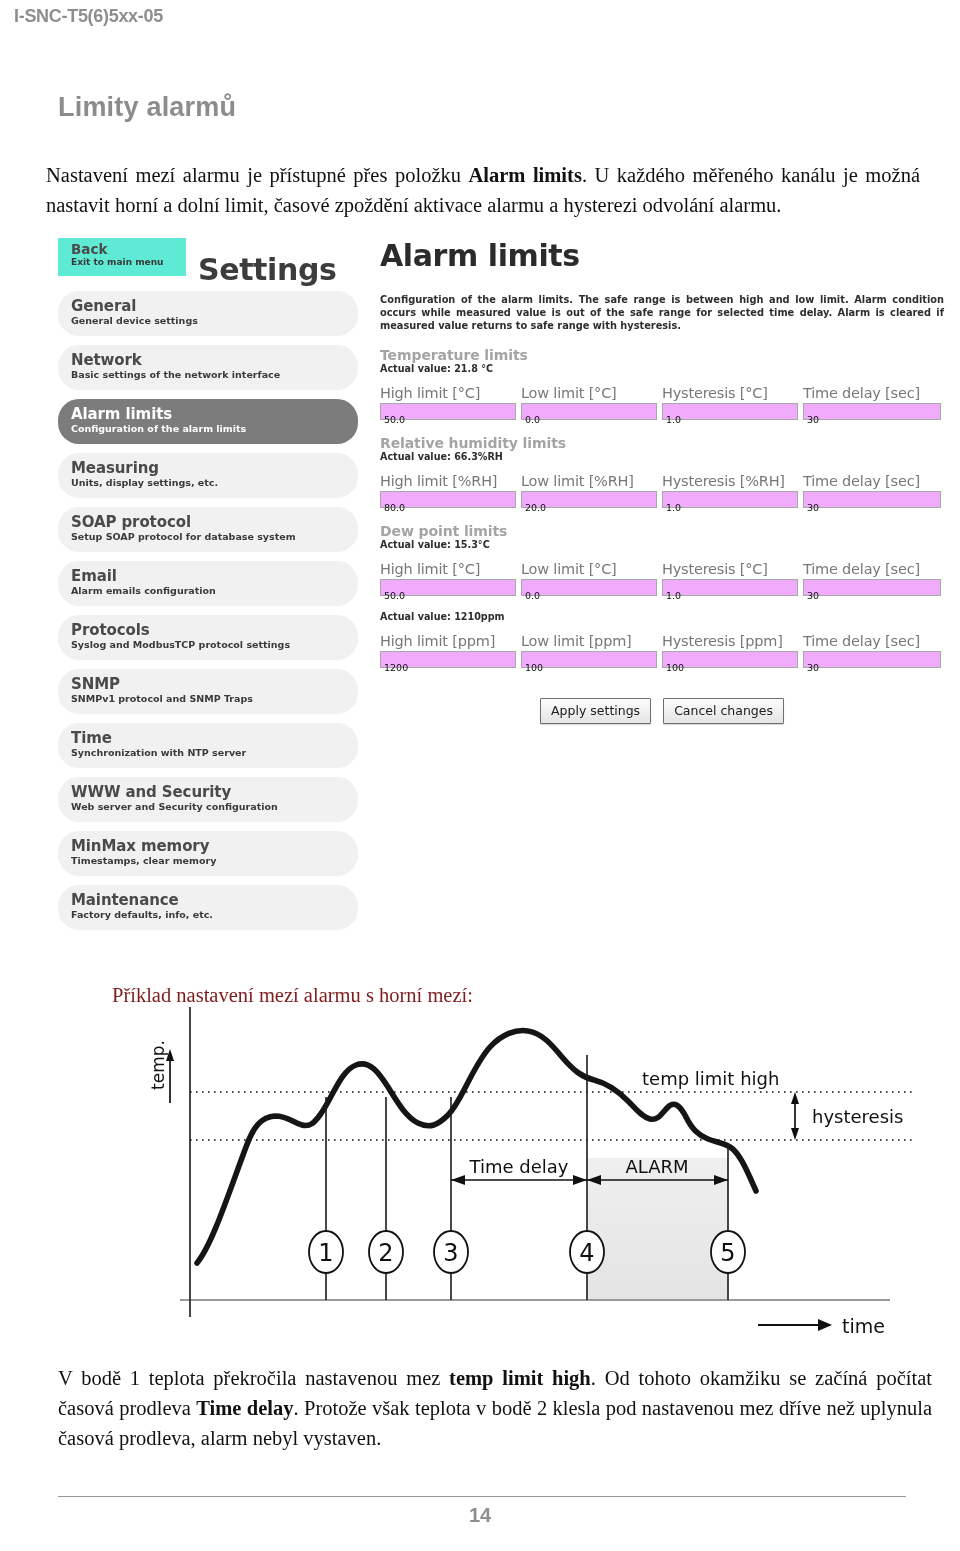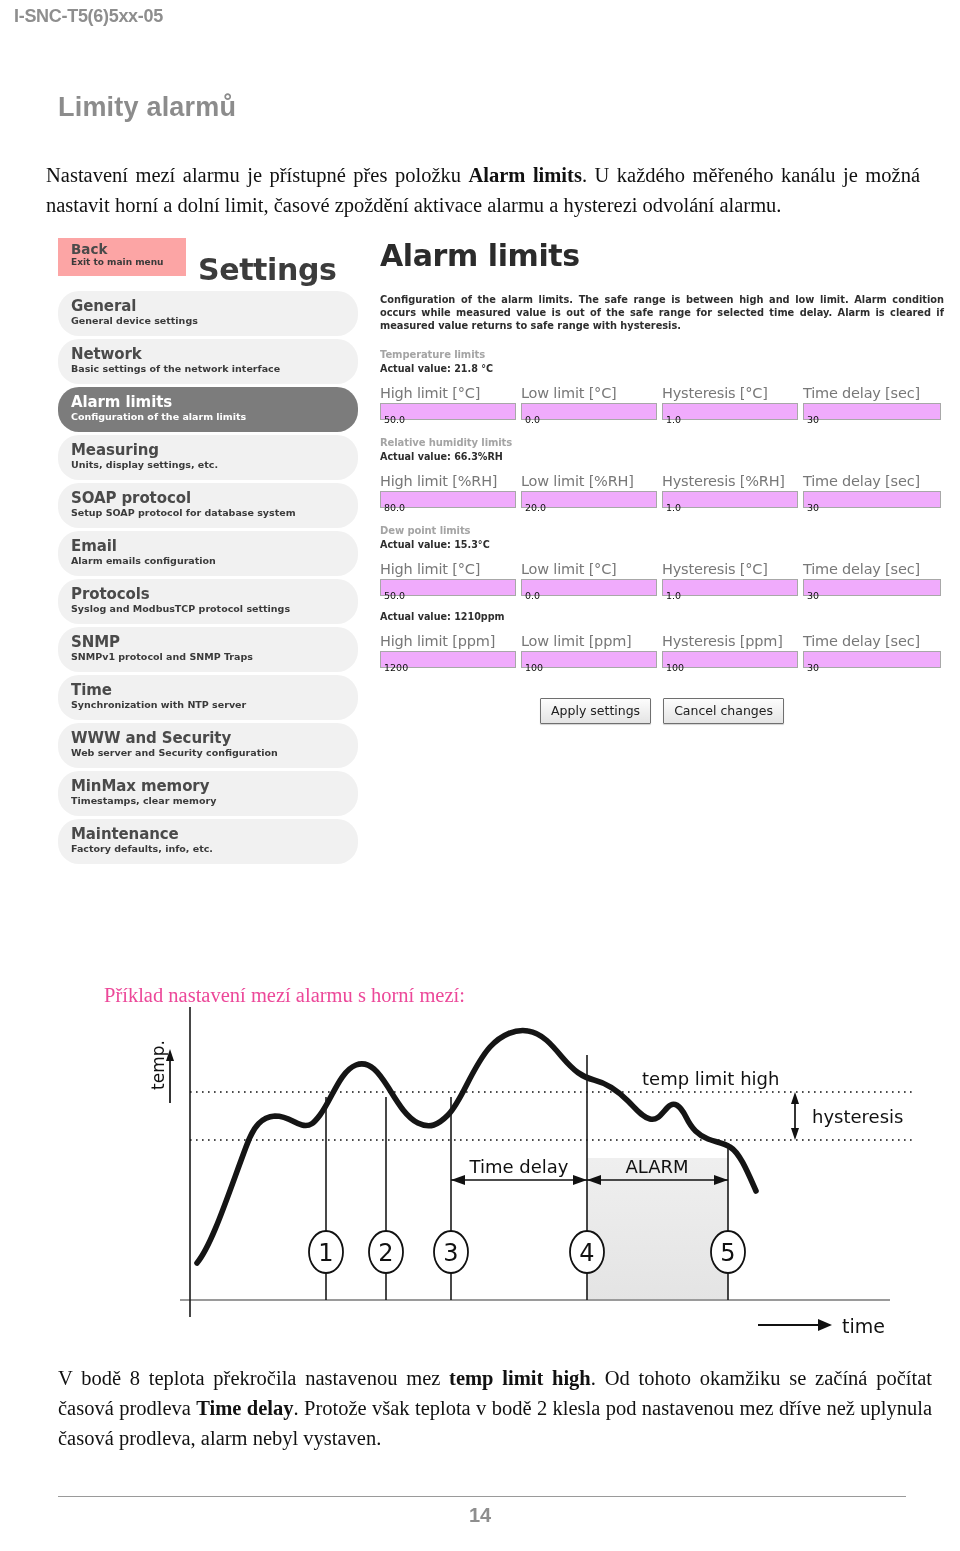--- a/index.html
+++ b/index.html
@@ -53,24 +53,24 @@
     width: 874px;
     font-size: 20.5px;
     line-height: 30px;
     color: #111;
     text-align: justify;
   }
   .intro-para b { font-weight: bold; }
 
   .example-para {
     position: absolute;
-    left: 104px;
+    left: 112px;
     top: 963px;
     font-size: 20.5px;
-    color: #ec4899;
+    color: #7f1d1d;
   }
 
   .closing-para {
     position: absolute;
     left: 58px;
     top: 1342px;
     width: 874px;
     font-size: 20.5px;
     line-height: 30px;
     color: #111;
@@ -116,21 +116,21 @@
   .ss-sidebar {
     position: absolute;
     left: 0;
     top: 0;
     width: 300px;
   }
   .ss-back {
     position: relative;
     width: 128px;
     height: 38px;
-    background: #fca5a5;
+    background: #5eead4;
     box-sizing: border-box;
     padding: 4px 0 0 13px;
   }
   .ss-back .t1 {
     font-size: 13.5px;
     font-weight: bold;
     color: #4a4a4a;
     line-height: 15px;
   }
   .ss-back .t2 {
@@ -138,21 +138,21 @@
     font-weight: bold;
     color: #3a3a3a;
     line-height: 11px;
   }
 
   .ss-navlist { position: absolute; left: 0; top: 53px; width: 300px; }
   .ss-nav-item {
     position: relative;
     height: 45px;
     background: #f1f1f1;
-    margin-bottom: 3px;
+    margin-bottom: 9px;
     box-sizing: border-box;
     padding: 6px 0 0 13px;
     border-radius: 21px;
   }
   .ss-nav-item.active { background: #7c7c7c; }
   .ss-nav-item .n1 {
     font-size: 15px;
     font-weight: bold;
     color: #4a4a4a;
     line-height: 18px;
@@ -198,21 +198,21 @@
     font-size: 9.8px;
     font-weight: bold;
     color: #2e2e2e;
     line-height: 12.8px;
     text-align: justify;
     width: 564px;
   }
 
   .ss-group { margin-top: 15px; }
   .ss-group-title {
-    font-size: 10px;
+    font-size: 14px;
     font-weight: bold;
     color: #a4a4a4;
     line-height: 16px;
     letter-spacing: -0.1px;
   }
   .ss-group-actual {
     font-size: 9.6px;
     font-weight: bold;
     color: #2e2e2e;
     line-height: 12px;
@@ -553,18 +553,18 @@
 
       <g>
         <line x1="608" y1="330" x2="672" y2="330" stroke="#111" stroke-width="1.8"></line>
         <polygon points="682,330 668,324 668,336" fill="#111"></polygon>
         <text x="692" y="338" font-family="DejaVu Sans, sans-serif" font-size="19" fill="#111">time</text>
       </g>
 
     </svg>
   </div>
 
-  <p class="closing-para"><span>V bodě 8 teplota překročila nastavenou mez </span><b>temp limit high</b><span>. Od tohoto okamžiku se začíná počítat časová prodleva </span><b>Time delay</b><span>. Protože však teplota v bodě 2 klesla pod nastavenou mez dříve než uplynula časová prodleva, alarm nebyl vystaven.</span></p>
+  <p class="closing-para"><span>V bodě 1 teplota překročila nastavenou mez </span><b>temp limit high</b><span>. Od tohoto okamžiku se začíná počítat časová prodleva </span><b>Time delay</b><span>. Protože však teplota v bodě 2 klesla pod nastavenou mez dříve než uplynula časová prodleva, alarm nebyl vystaven.</span></p>
 
   <div class="footer-rule"></div>
   <div class="footer-pageno">14</div>
 
 </div>
 
 </body></html>

